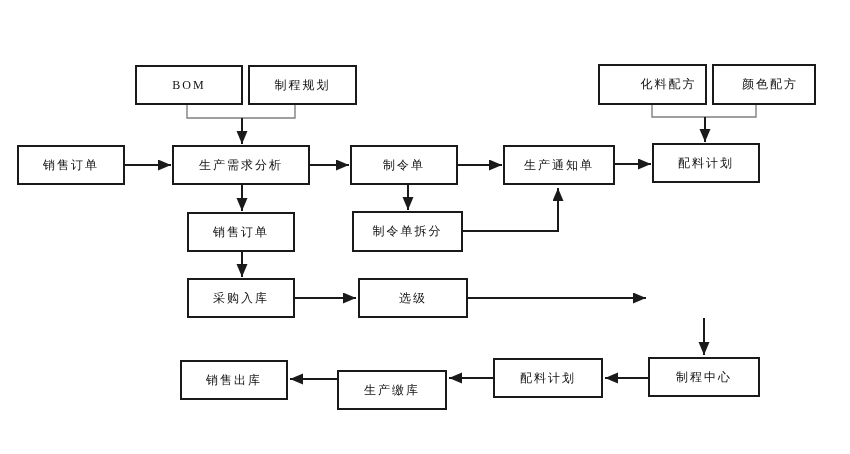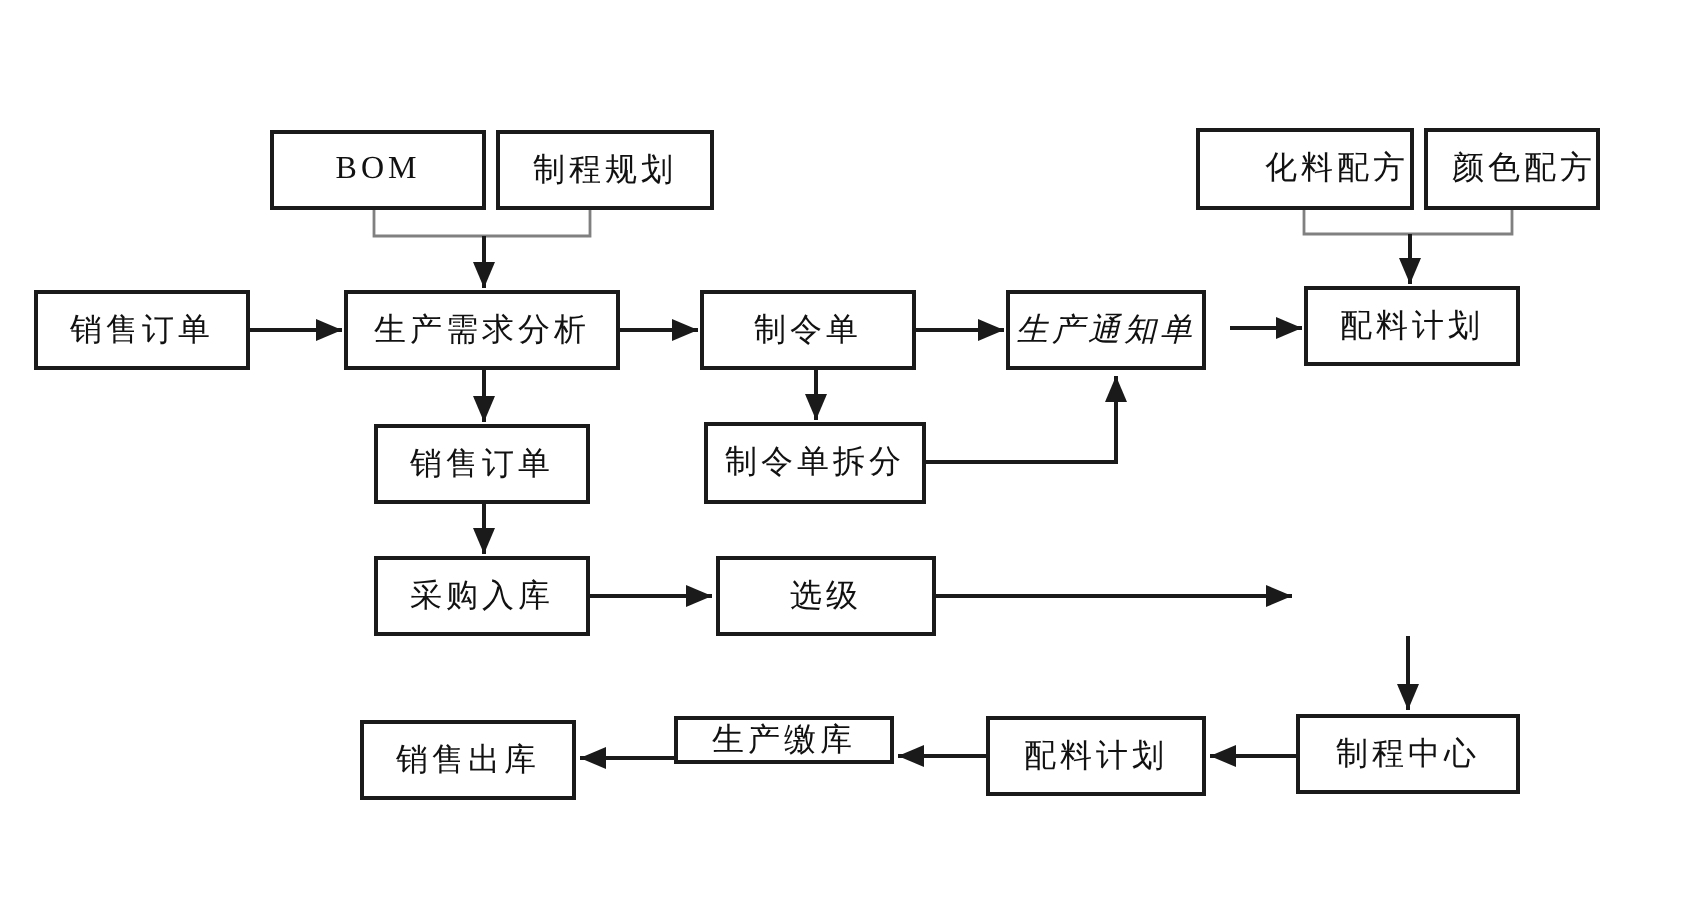--- a/index.html
+++ b/index.html
@@ -17,21 +17,21 @@
     width: 850px; height: 454px;
   }
   .node {
     position: absolute;
     box-sizing: border-box;
     border: 2px solid #1a1a1a;
     background: #ffffff;
     display: flex;
     align-items: center;
     justify-content: center;
-    font-size: 16px;
+    font-size: 12px;
     color: #111111;
     letter-spacing: 2px;
     white-space: nowrap;
     z-index: 2;
   }
 </style>
 </head>
 <body>
 
 <div class="canvas">
@@ -64,32 +64,32 @@
     <line x1="704" y1="318" x2="704" y2="355" stroke="#1a1a1a" stroke-width="2" marker-end="url(#ah)"></line>
 
     <line x1="648" y1="378" x2="605" y2="378" stroke="#1a1a1a" stroke-width="2" marker-end="url(#ah)"></line>
     <line x1="493" y1="378" x2="449" y2="378" stroke="#1a1a1a" stroke-width="2" marker-end="url(#ah)"></line>
     <line x1="337" y1="379" x2="290" y2="379" stroke="#1a1a1a" stroke-width="2" marker-end="url(#ah)"></line>
   </svg>
 
   <div class="node" style="left:135px; top:65px; width:108px; height:40px;">BOM</div>
   <div class="node" style="left:248px; top:65px; width:109px; height:40px;">制程规划</div>
   <div class="node" style="left:598px; top:64px; width:109px; height:41px;padding-left:32px;">化料配方</div>
-  <div class="node" style="left:712px; top:64px; width:88px; height:41px;padding-left:12px;">颜色配方</div>
+  <div class="node" style="left:712px; top:64px; width:104px; height:41px;padding-left:12px;">颜色配方</div>
 
   <div class="node" style="left:17px; top:145px; width:108px; height:40px;">销售订单</div>
   <div class="node" style="left:172px; top:145px; width:138px; height:40px;">生产需求分析</div>
   <div class="node" style="left:350px; top:145px; width:108px; height:40px;">制令单</div>
-  <div class="node" style="left:503px; top:145px; width:100px; height:40px;font-style:italic;">生产通知单</div>
+  <div class="node" style="left:503px; top:145px; width:112px; height:40px;">生产通知单</div>
   <div class="node" style="left:652px; top:143px; width:108px; height:40px;">配料计划</div>
 
   <div class="node" style="left:187px; top:212px; width:108px; height:40px;">销售订单</div>
   <div class="node" style="left:352px; top:211px; width:111px; height:41px;">制令单拆分</div>
 
   <div class="node" style="left:187px; top:278px; width:108px; height:40px;">采购入库</div>
   <div class="node" style="left:358px; top:278px; width:110px; height:40px;">选级</div>
 
   <div class="node" style="left:180px; top:360px; width:108px; height:40px;">销售出库</div>
-  <div class="node" style="left:337px; top:358px; width:110px; height:24px;">生产缴库</div>
+  <div class="node" style="left:337px; top:370px; width:110px; height:40px;">生产缴库</div>
   <div class="node" style="left:493px; top:358px; width:110px; height:40px;">配料计划</div>
   <div class="node" style="left:648px; top:357px; width:112px; height:40px;">制程中心</div>
 
 </div>
 
 </body></html>

